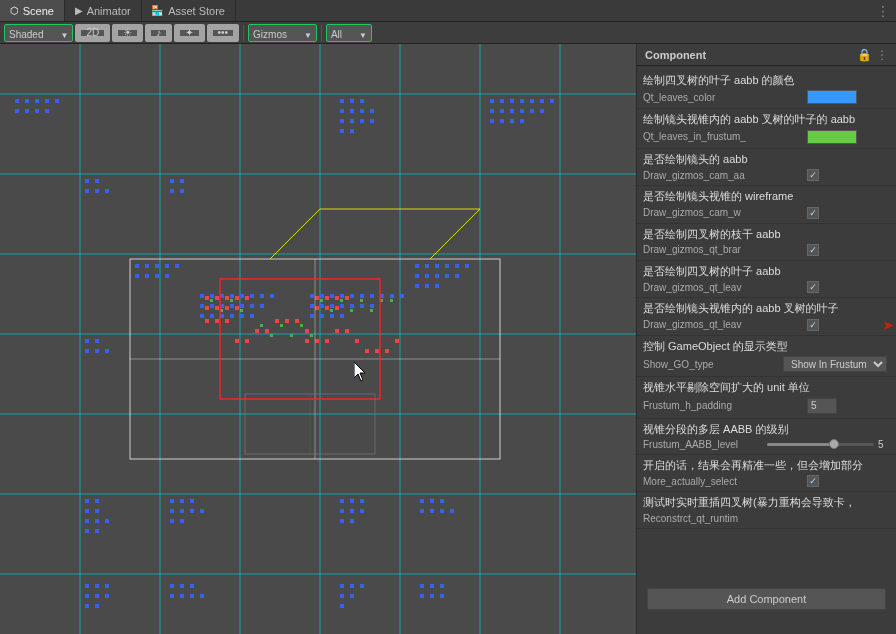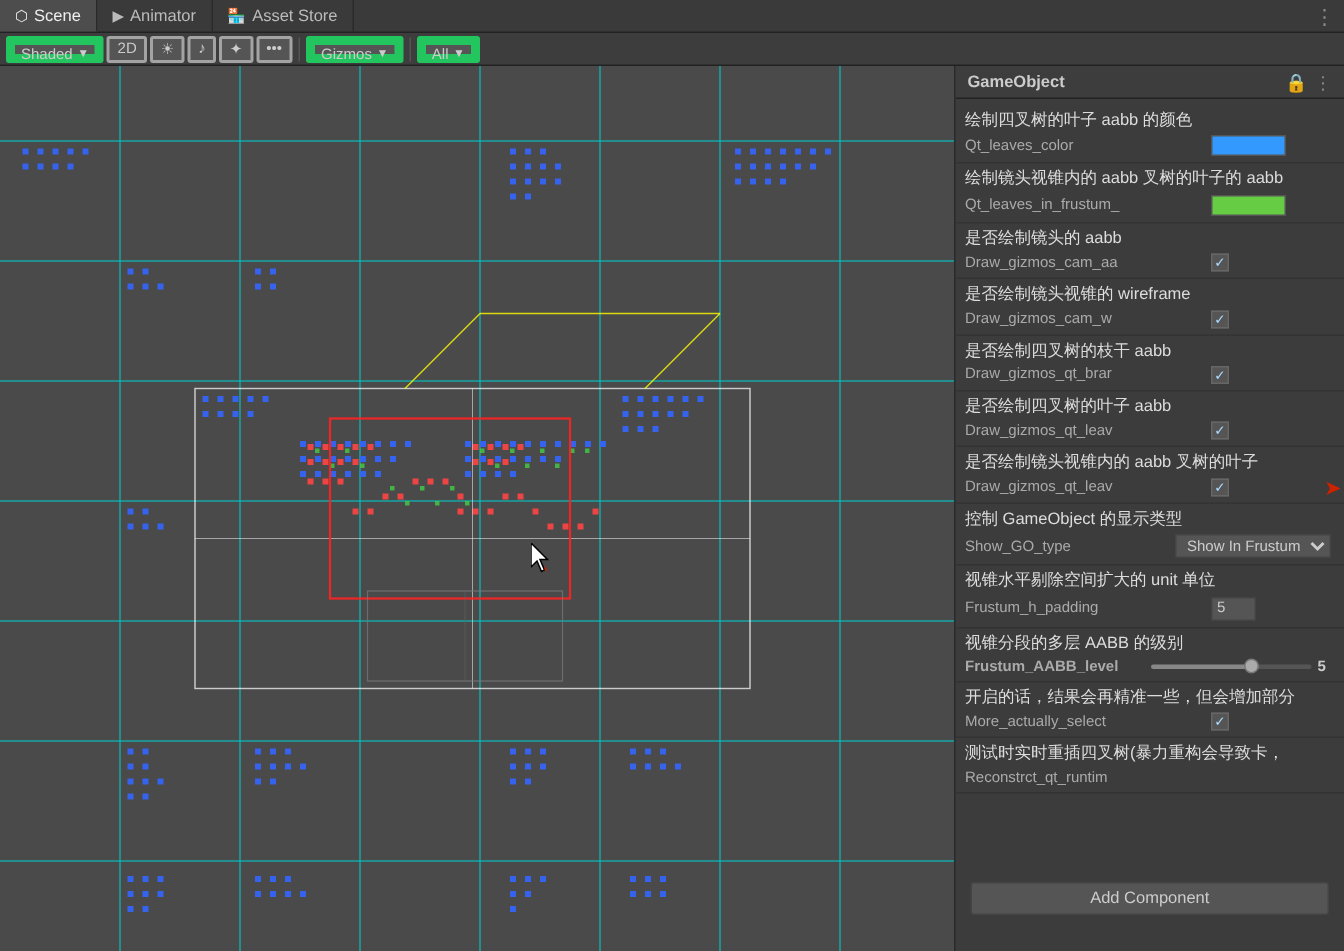--- a/index.html
+++ b/index.html
@@ -57,40 +57,41 @@
       background: #3d3d3d;
       border-bottom: 1px solid #222;
       height: 22px;
       flex-shrink: 0;
       gap: 2px;
       padding: 0 4px;
     }
     .toolbar-btn {
       padding: 1px 5px;
       background: #555;
-      border: 2px solid #a3a3a3;
+      border: 6px solid #a3a3a3;
       color: #ccc;
       font-size: 10px;
       cursor: pointer;
       border-radius: 2px;
       height: 18px;
       display: flex;
       align-items: center;
     }
     .toolbar-dropdown {
       display: flex;
-      align-items: flex-start;
+      align-items: flex-end;
       background: #555;
-      border: 6px solid #22c55e;
+      border: 1px solid #22c55e;
       color: #ccc;
       font-size: 10px;
       padding: 1px 4px;
       height: 18px;
       cursor: pointer;
       border-radius: 2px;
+      gap: 14px;
     }
     .toolbar-separator {
       width: 1px;
       height: 16px;
       background: #555;
       margin: 0 2px;
     }
 
     
     .main {
@@ -242,21 +243,20 @@
       color: #ccc;
       font-size: 10px;
       padding: 1px 3px;
       height: 16px;
     }
 
     .prop-slider-row {
       display: flex;
       align-items: center;
       gap: 4px;
-      font-weight: bold;
     }
     .prop-slider {
       flex: 1;
       height: 3px;
       background: linear-gradient(to right, #888 60%, #555 60%);
       border-radius: 2px;
       cursor: pointer;
       position: relative;
     }
     .prop-slider-thumb {
@@ -654,21 +654,21 @@
         <svg width="14" height="20" viewBox="0 0 14 20" xmlns="http://www.w3.org/2000/svg">
           <path d="M0 0 L0 16 L4 12 L7 19 L9 18 L6 11 L11 11 Z" fill="white" stroke="black" stroke-width="1"></path>
           <path d="M9 18 L11 19 L9 15" fill="#cc2200" stroke="none"></path>
         </svg>
       </div>
     </div>
   </div>
 
   <div class="inspector-panel">
     <div class="inspector-header">
-      <span class="inspector-title">GameObject</span>
+      <span class="inspector-title">Component</span>
       <div class="inspector-icons">
         <span style="color:#888;cursor:pointer;font-size:12px">🔒</span>
         <span style="color:#888;cursor:pointer;font-size:12px">⋮</span>
       </div>
     </div>
 
     <div class="inspector-body">
 
       <div class="prop-group">
         <div class="prop-label-cn">绘制四叉树的叶子 aabb 的颜色</div>

